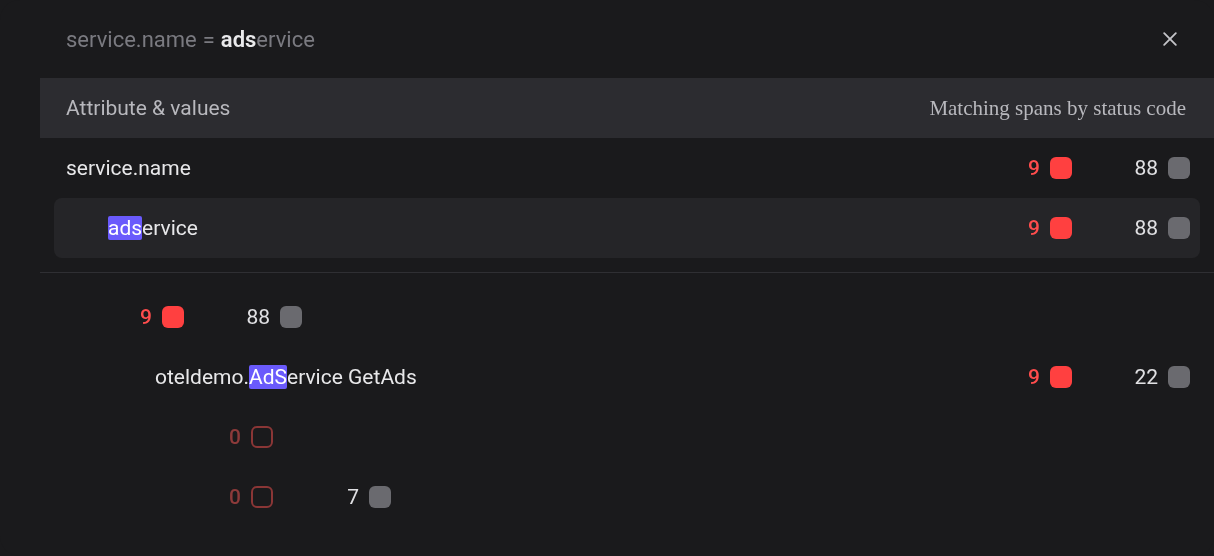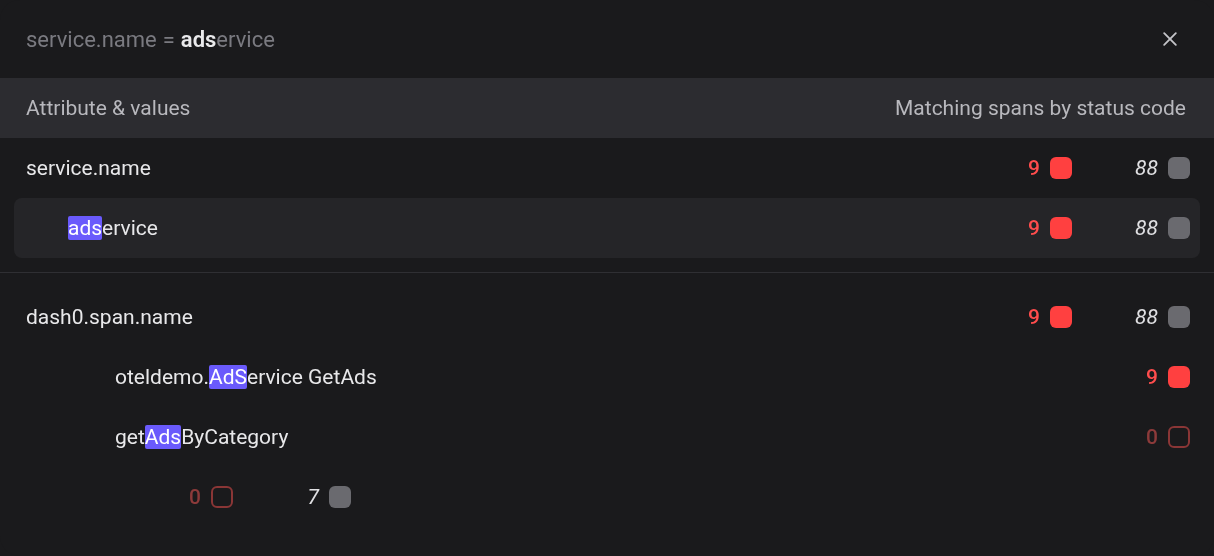--- a/index.html
+++ b/index.html
@@ -14,20 +14,21 @@
     height: 556px;
     overflow: hidden;
     color: #e8e8ea;
     font-size: 21px;
   }
   .panel {
     background: #1a1a1c;
     border-radius: 20px;
     width: 100%;
     height: 100%;
+    padding-left: 40px;
   }
   .search-row {
     display: flex;
     align-items: center;
     padding: 16px 28px 16px 26px;
     height: 78px;
   }
   .search-expr {
     display: flex;
     align-items: baseline;
@@ -63,21 +64,21 @@
   .header-row {
     display: flex;
     align-items: center;
     height: 60px;
     padding: 0 28px 0 26px;
     background: #2c2c30;
     color: #b8b8bd;
     font-size: 21px;
   }
   .header-left { flex: 1; }
-  .header-right { text-align: right; }
+  .header-right { text-align: right; font-family: Liberation Serif, serif; }
 
   .section {
     padding: 0;
   }
   .attr-row, .value-row {
     display: flex;
     align-items: center;
     height: 60px;
     padding: 0 24px 0 26px;
     font-size: 21px;
@@ -119,21 +120,21 @@
     justify-content: flex-end;
     min-width: 118px;
     gap: 10px;
   }
   .count-num {
     font-size: 21px;
     text-align: right;
   }
   .count-num.error { color: #ff4d4d; font-weight: 500; }
   .count-num.error.zero { color: #8c3a3a; }
-  .count-num.neutral { color: #e0e0e3; font-style: italic; }
+  .count-num.neutral { color: #e0e0e3; }
   .chip {
     width: 22px;
     height: 22px;
     border-radius: 6px;
     display: inline-block;
   }
   .chip.error-solid { background: #ff4040; }
   .chip.error-outline {
     background: transparent;
     border: 2px solid #8a3636;
@@ -195,43 +196,45 @@
             <div class="count-group">
               <span class="count-num neutral">88</span>
               <span class="chip neutral"></span>
             </div>
           </div>
         </div>
       </div>
       <div class="divider"></div>
       <div class="section">
         <div class="attr-row">
-          <div class="label">dash0.span.name</div>
           <div class="counts">
             <div class="count-group">
               <span class="count-num error">9</span>
               <span class="chip error-solid"></span>
             </div>
             <div class="count-group">
               <span class="count-num neutral">88</span>
               <span class="chip neutral"></span>
             </div>
           </div>
         </div>
         <div class="value-row">
           <div class="label"><span>oteldemo.</span><span class="hl">AdS</span><span>ervice GetAds</span></div>
           <div class="counts">
             <div class="count-group">
               <span class="count-num error">9</span>
               <span class="chip error-solid"></span>
             </div>
+            <div class="count-group">
+              <span class="count-num neutral">22</span>
+              <span class="chip neutral"></span>
+            </div>
           </div>
         </div>
         <div class="value-row">
-          <div class="label"><span>get</span><span class="hl">Ads</span><span>ByCategory</span></div>
           <div class="counts">
             <div class="count-group">
               <span class="count-num error zero">0</span>
               <span class="chip error-outline"></span>
             </div>
           </div>
         </div>
         <div class="value-row">
           <div class="counts">
             <div class="count-group">

